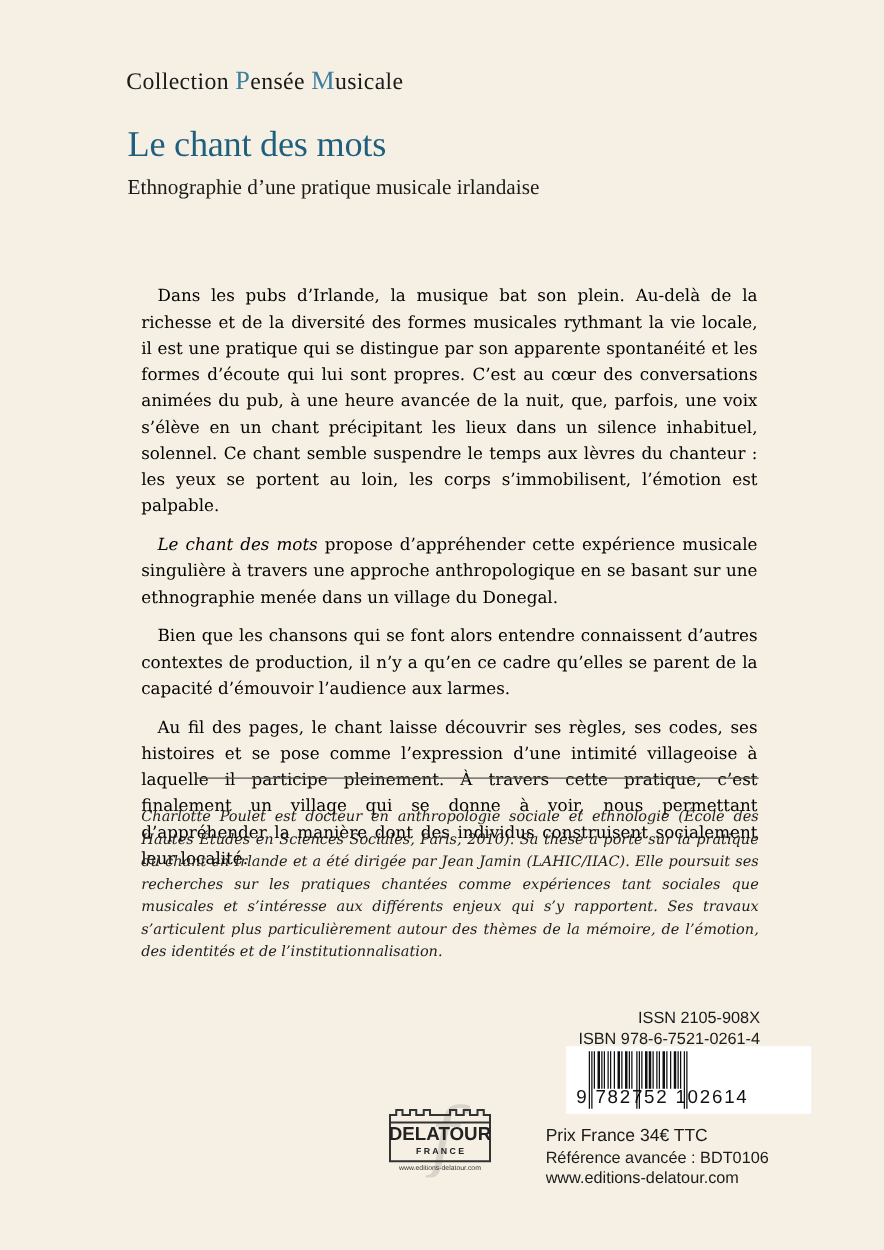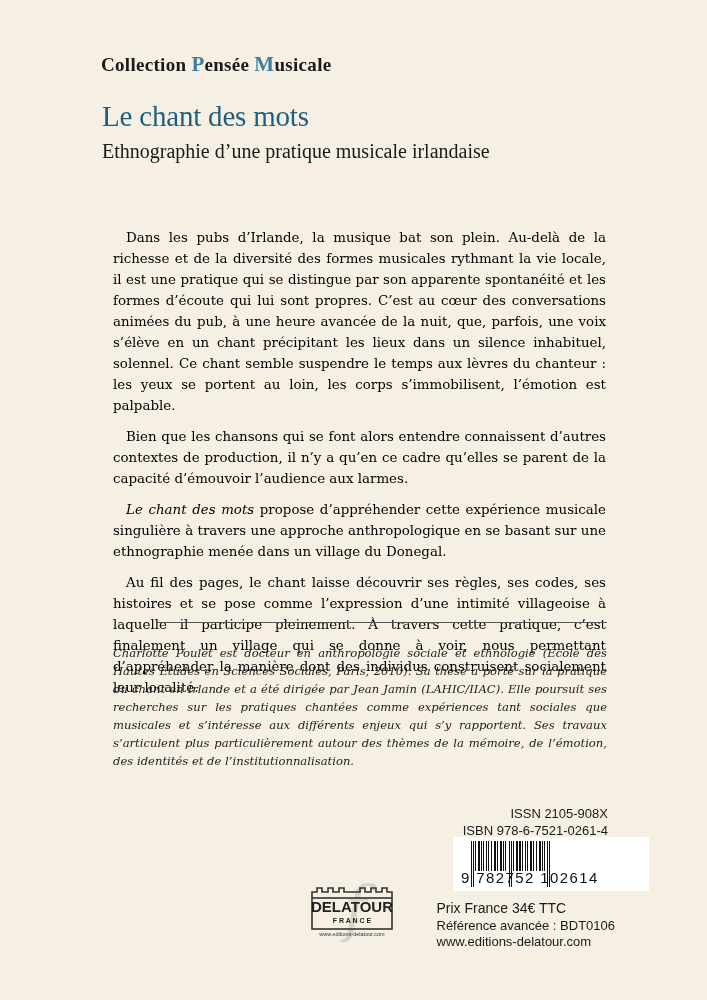--- a/index.html
+++ b/index.html
@@ -6,31 +6,30 @@
   body {
     width: 707px; height: 1000px; position: relative; overflow: hidden;
     background: #f6f0e4;
     font-family: "DejaVu Serif", serif;
     color: #1c1c1c;
   }
   .collection {
     position: absolute; left: 101px; top: 52px;
     font-family: "Liberation Serif", serif; font-size: 19px; letter-spacing: 0.3px;
     color: #1a1a1a;
-    font-weight: bold;
   }
   .collection .accent { color: #3f7f9d; font-size: 21px; }
   .title {
     position: absolute; left: 102px; top: 100px;
     font-family: "Liberation Serif", serif; font-size: 29px; color: #1f5f7e;
     margin: 0; font-weight: normal; letter-spacing: -0.2px;
   }
   .subtitle {
     position: absolute; left: 102px; top: 140px;
-    font-family: "Liberation Serif", serif; font-size: 20px; color: #1a1a1a;
+    font-family: "Liberation Serif", serif; font-size: 17px; color: #1a1a1a;
     margin: 0; font-weight: normal;
   }
   .body-text {
     position: absolute; left: 113px; top: 227px; width: 493px;
     font-family: "DejaVu Serif", serif; font-size: 13.4px; line-height: 21px;
     text-align: justify; color: #000000;
   }
   .body-text p { margin: 0 0 10px 0; text-indent: 13px; }
   .body-text p:first-child { text-indent: 13px; }
   .rule {
@@ -70,22 +69,22 @@
 
 <div class="collection">
   <span>Collection </span><span class="accent">P</span><span>ensée </span><span class="accent">M</span><span>usicale</span>
 </div>
 
 <h1 class="title">Le chant des mots</h1>
 <h2 class="subtitle">Ethnographie d’une pratique musicale irlandaise</h2>
 
 <div class="body-text">
   <p>Dans les pubs d’Irlande, la musique bat son plein. Au-delà de la richesse et de la diversité des formes musicales rythmant la vie locale, il est une pratique qui se distingue par son apparente spontanéité et les formes d’écoute qui lui sont propres. C’est au cœur des conversations animées du pub, à une heure avancée de la nuit, que, parfois, une voix s’élève en un chant précipitant les lieux dans un silence inhabituel, solennel. Ce chant semble suspendre le temps aux lèvres du chanteur : les yeux se portent au loin, les corps s’immobilisent, l’émotion est palpable.</p>
+  <p><em>Le chant des mots</em><span> propose d’appréhender cette expérience musicale singulière à travers une approche anthropologique en se basant sur une ethnographie menée dans un village du Donegal.</span></p>
   <p>Bien que les chansons qui se font alors entendre connaissent d’autres contextes de production, il n’y a qu’en ce cadre qu’elles se parent de la capacité d’émouvoir l’audience aux larmes.</p>
-  <p><em>Le chant des mots</em><span> propose d’appréhender cette expérience musicale singulière à travers une approche anthropologique en se basant sur une ethnographie menée dans un village du Donegal.</span></p>
   <p>Au fil des pages, le chant laisse découvrir ses règles, ses codes, ses histoires et se pose comme l’expression d’une intimité villageoise à laquelle il participe pleinement. À travers cette pratique, c’est finalement un village qui se donne à voir, nous permettant d’appréhender la manière dont des individus construisent socialement leur localité.</p>
 </div>
 
 <div class="rule"></div>
 
 <p class="bio">Charlotte Poulet est docteur en anthropologie sociale et ethnologie (École des Hautes Études en Sciences Sociales, Paris, 2010). Sa thèse a porté sur la pratique du chant en Irlande et a été dirigée par Jean Jamin (LAHIC/IIAC). Elle poursuit ses recherches sur les pratiques chantées comme expériences tant sociales que musicales et s’intéresse aux différents enjeux qui s’y rapportent. Ses travaux s’articulent plus particulièrement autour des thèmes de la mémoire, de l’émotion, des identités et de l’institutionnalisation.</p>
 
 <div class="codes">
   <div>ISSN 2105-908X</div>
   <div>ISBN 978-6-7521-0261-4</div>

